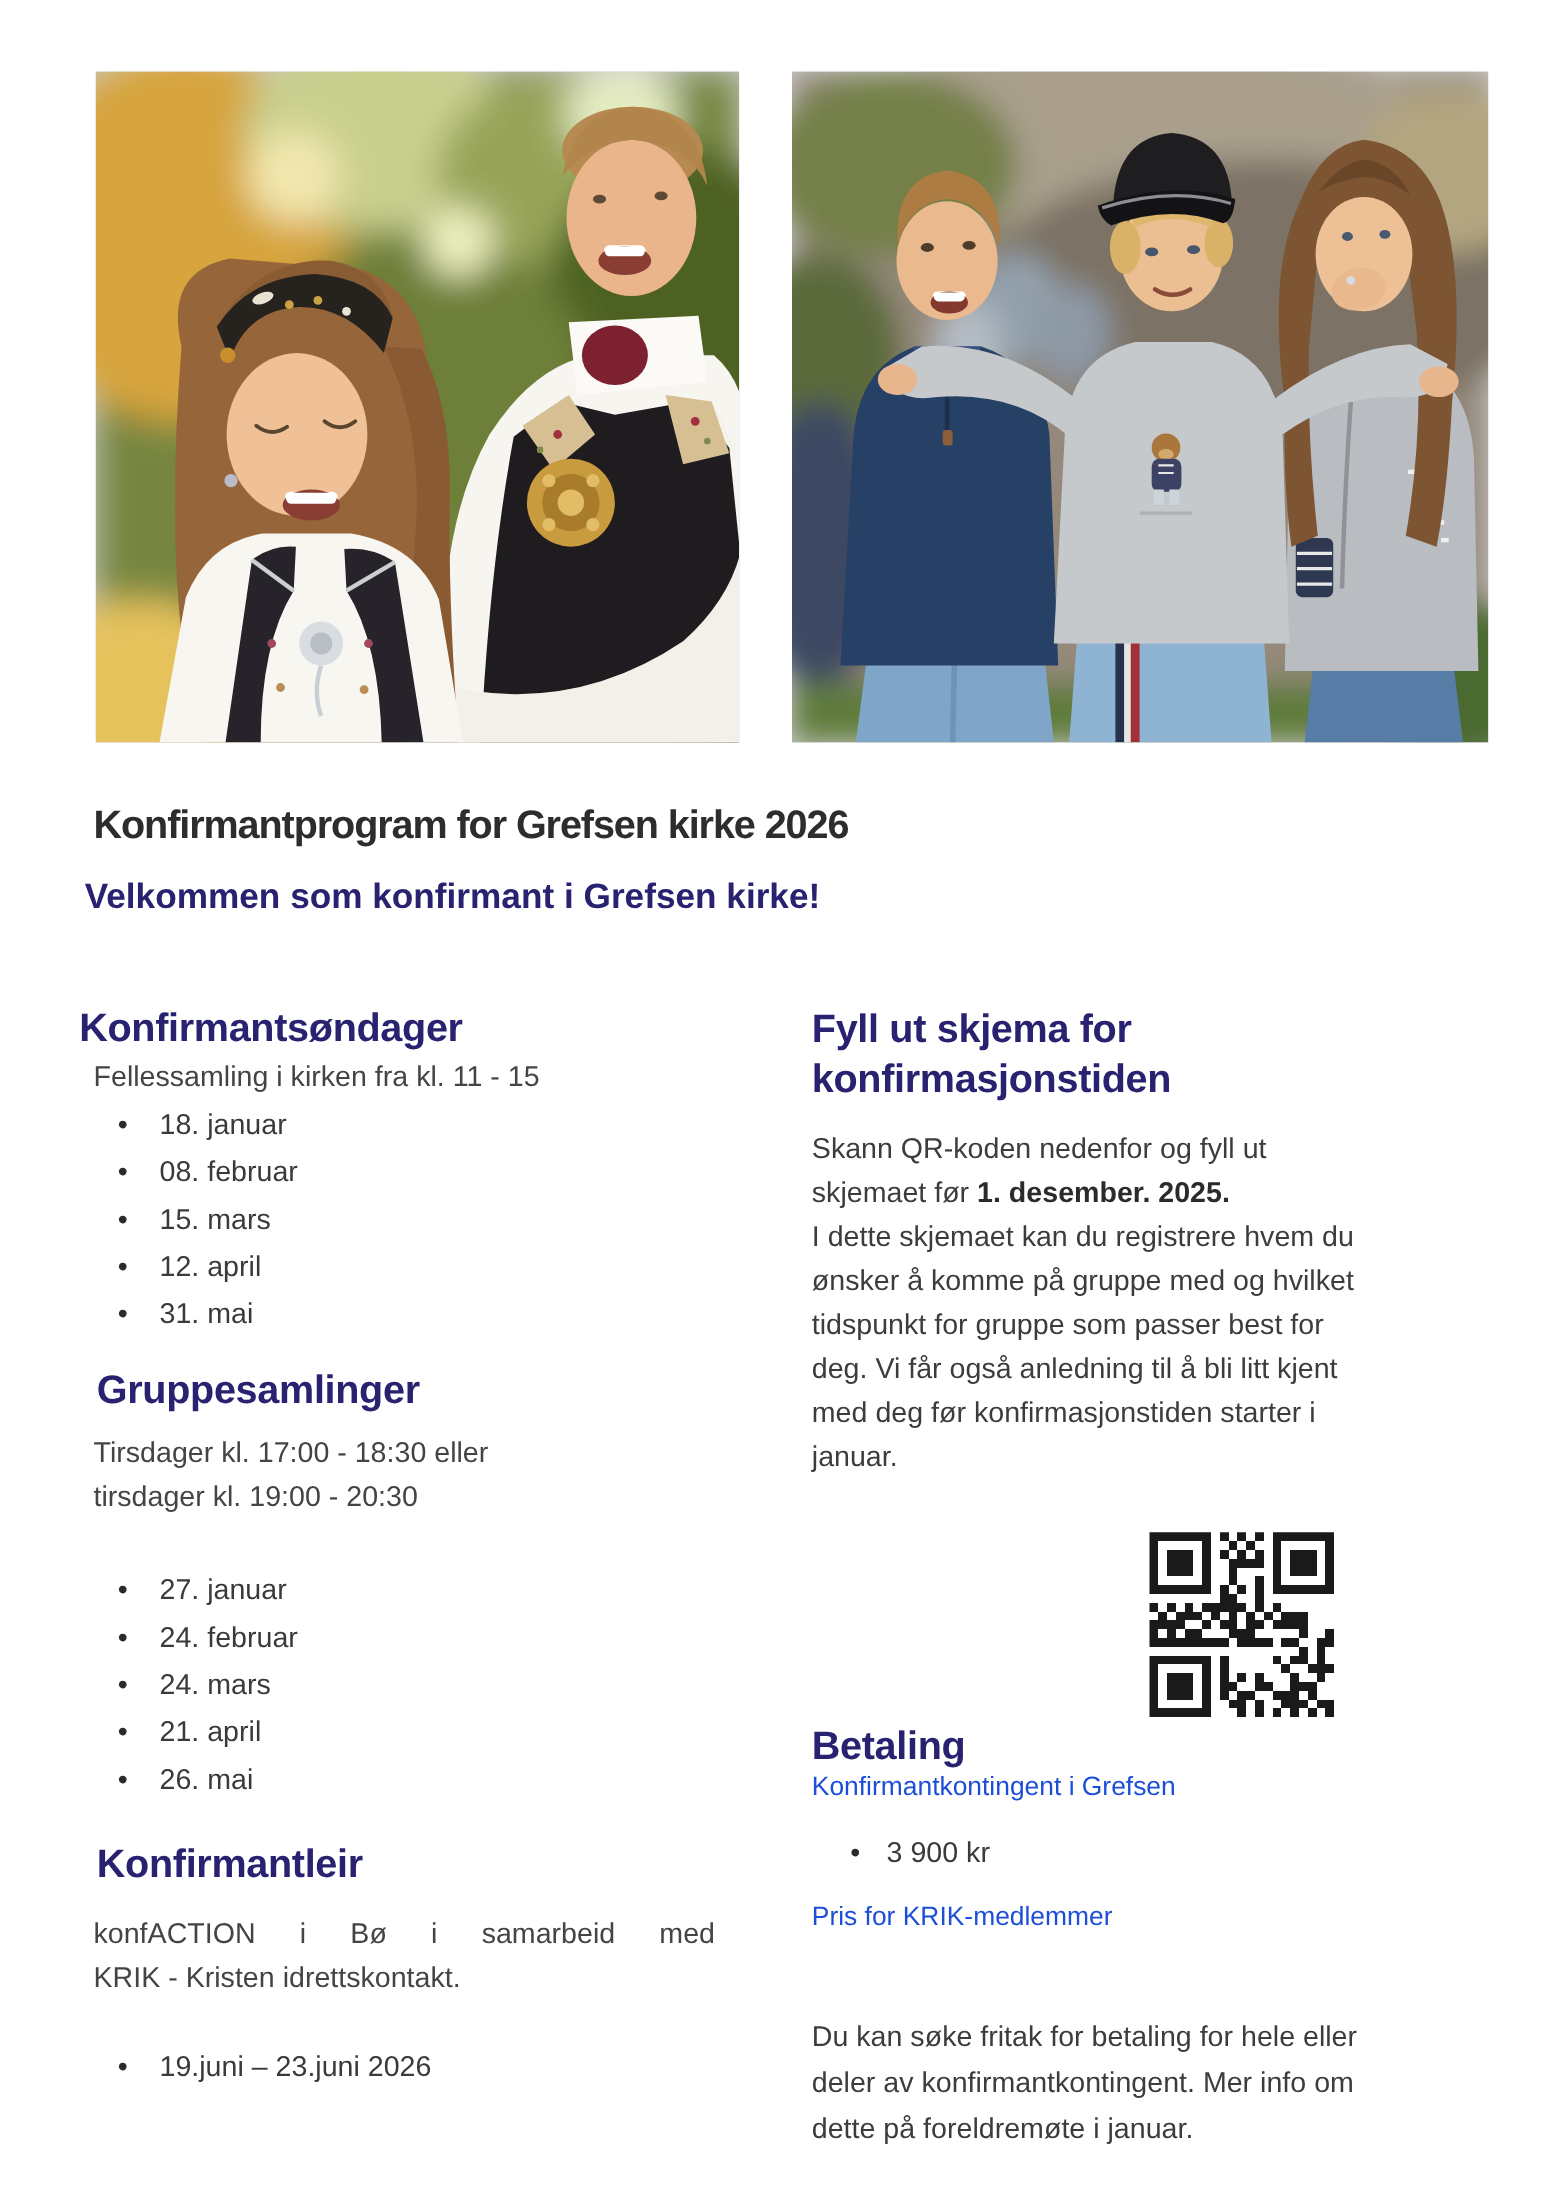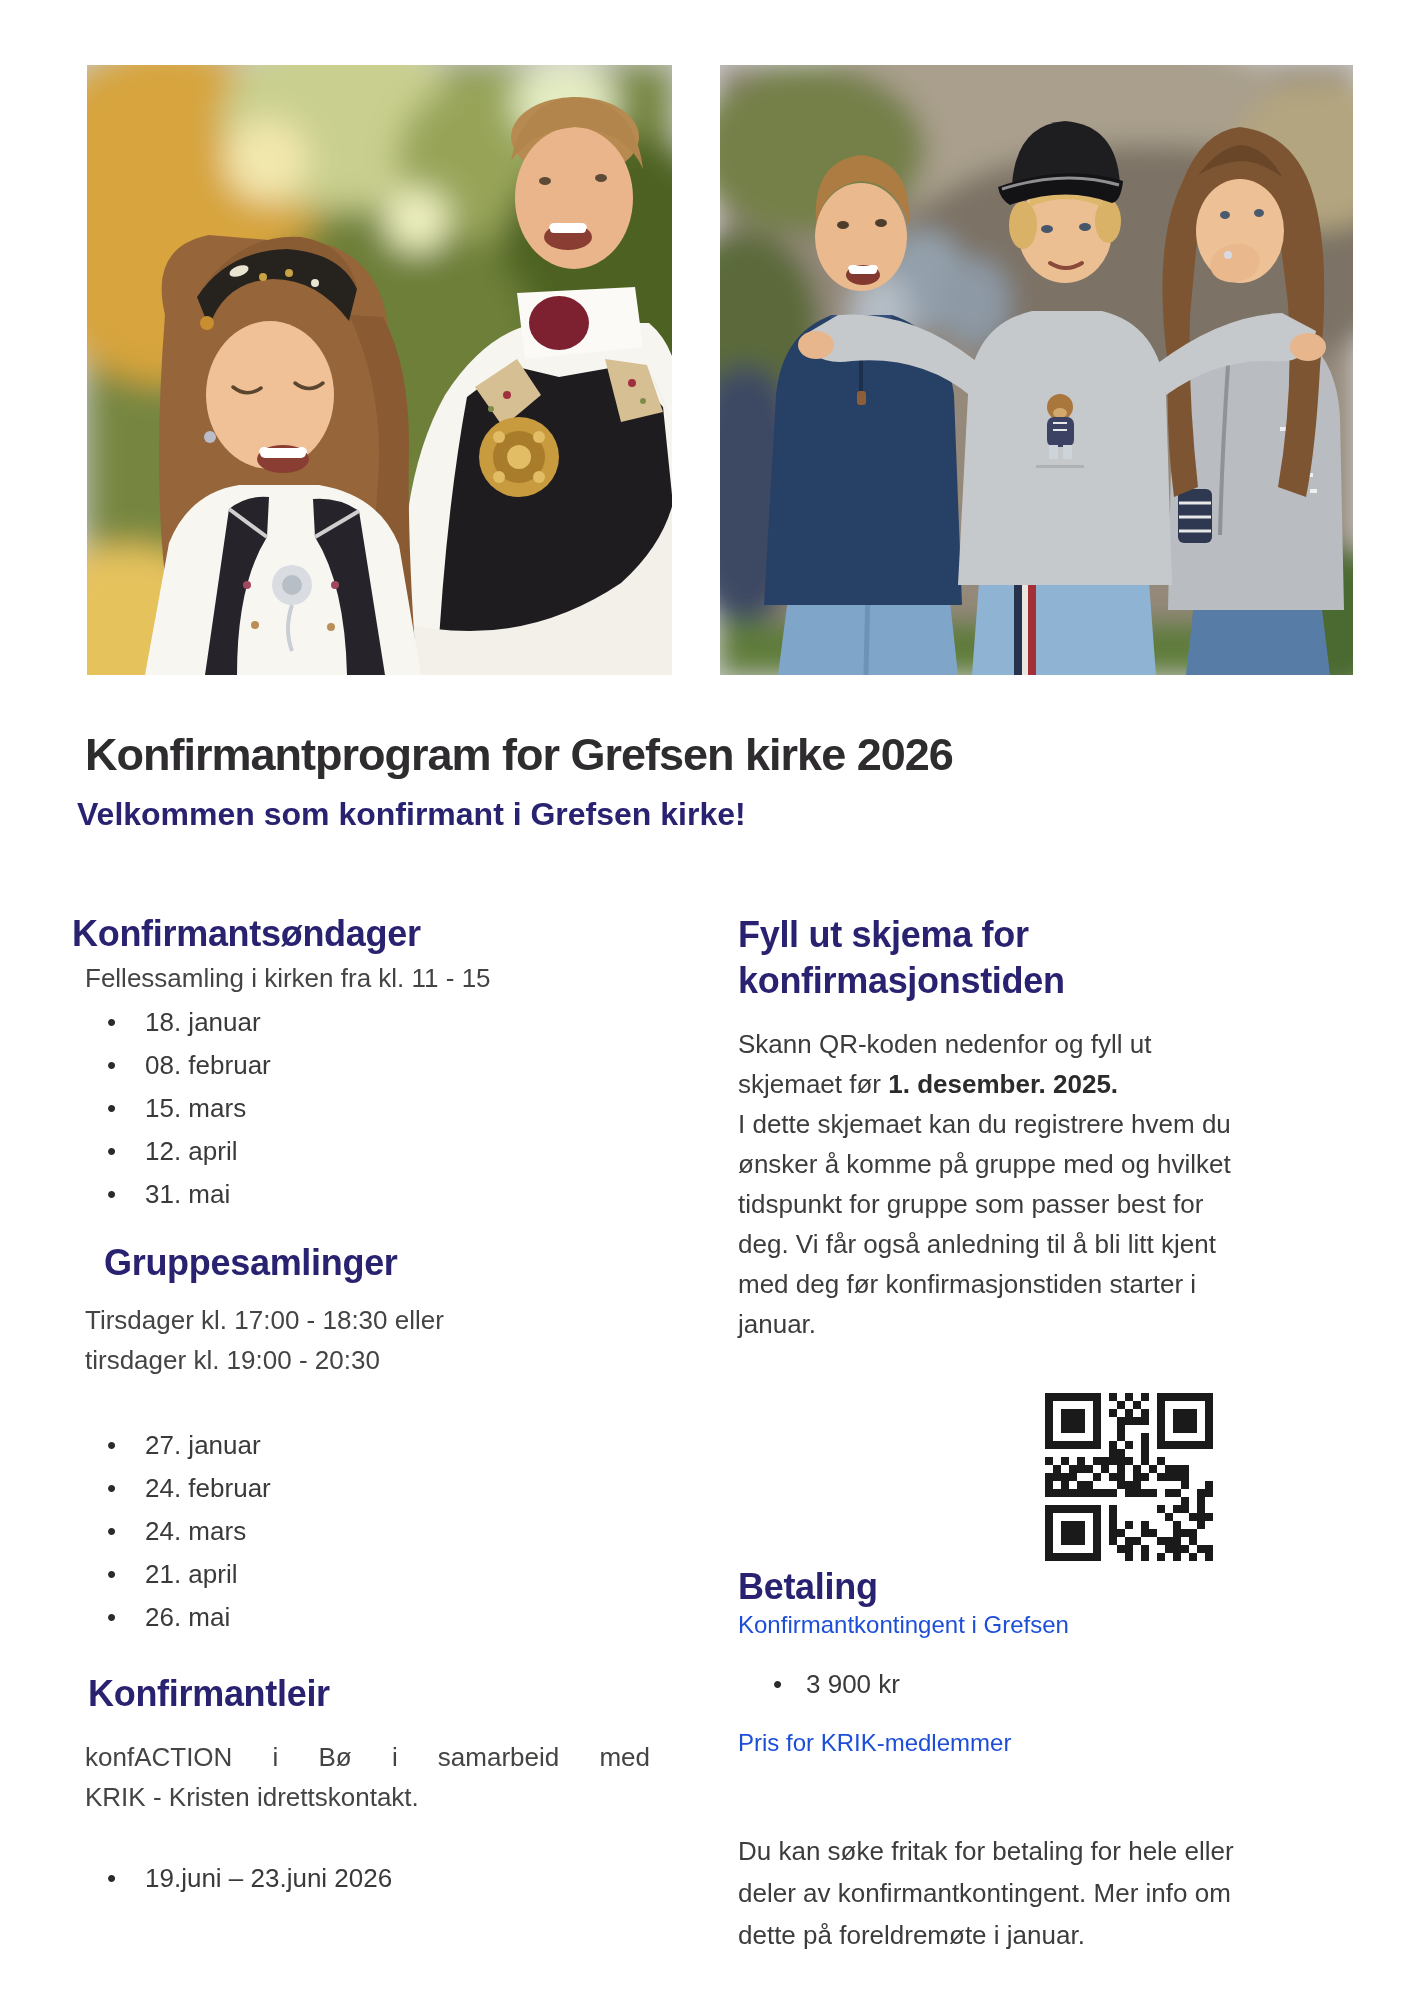--- a/index.html
+++ b/index.html
@@ -6,21 +6,21 @@
   body{
     position:relative;width:1414px;height:2000px;background:#ffffff;
     font-family:"Liberation Sans",sans-serif;color:var(--c-body,#3a3a3a);
     overflow:hidden;
   }
   .abs{position:absolute}
   .photo{position:absolute;overflow:hidden;background:#ccc}
   .photo svg{display:block;width:100%;height:100%}
 
   .page-title{
-    left:85px;top:729px;font-size:45px;font-weight:700;letter-spacing:-1px;
+    left:85px;top:729px;font-size:36px;font-weight:700;letter-spacing:-1px;
     color:var(--c-title,#2e2c2e);white-space:nowrap;
   }
   .page-subtitle{
     left:77px;top:796px;font-size:32px;font-weight:700;
     color:var(--c-heading,#292270);white-space:nowrap;
   }
   .h-section{
     font-size:36px;font-weight:700;letter-spacing:-0.3px;
     color:var(--c-heading,#292270);white-space:nowrap;margin:0;
   }
@@ -224,21 +224,21 @@
 <h2 class="abs h-section" style="left:72px;top:913px">Konfirmantsøndager</h2>
 <div class="abs note" style="left:85px;top:958px;white-space:nowrap">Fellessamling i kirken fra kl. 11 - 15</div>
 <ul class="abs dates" style="left:85px;top:1001px">
   <li>18. januar</li>
   <li>08. februar</li>
   <li>15. mars</li>
   <li>12. april</li>
   <li>31. mai</li>
 </ul>
 
-<h2 class="abs h-section" style="left:104px;top:1242px">Gruppesamlinger</h2>
+<h2 class="abs h-section" style="left:88px;top:1242px">Gruppesamlinger</h2>
 <div class="abs note" style="left:85px;top:1300px">
   <div>Tirsdager kl. 17:00 - 18:30 eller</div>
   <div>tirsdager kl. 19:00 - 20:30</div>
 </div>
 <ul class="abs dates" style="left:85px;top:1424px">
   <li>27. januar</li>
   <li>24. februar</li>
   <li>24. mars</li>
   <li>21. april</li>
   <li>26. mai</li>

